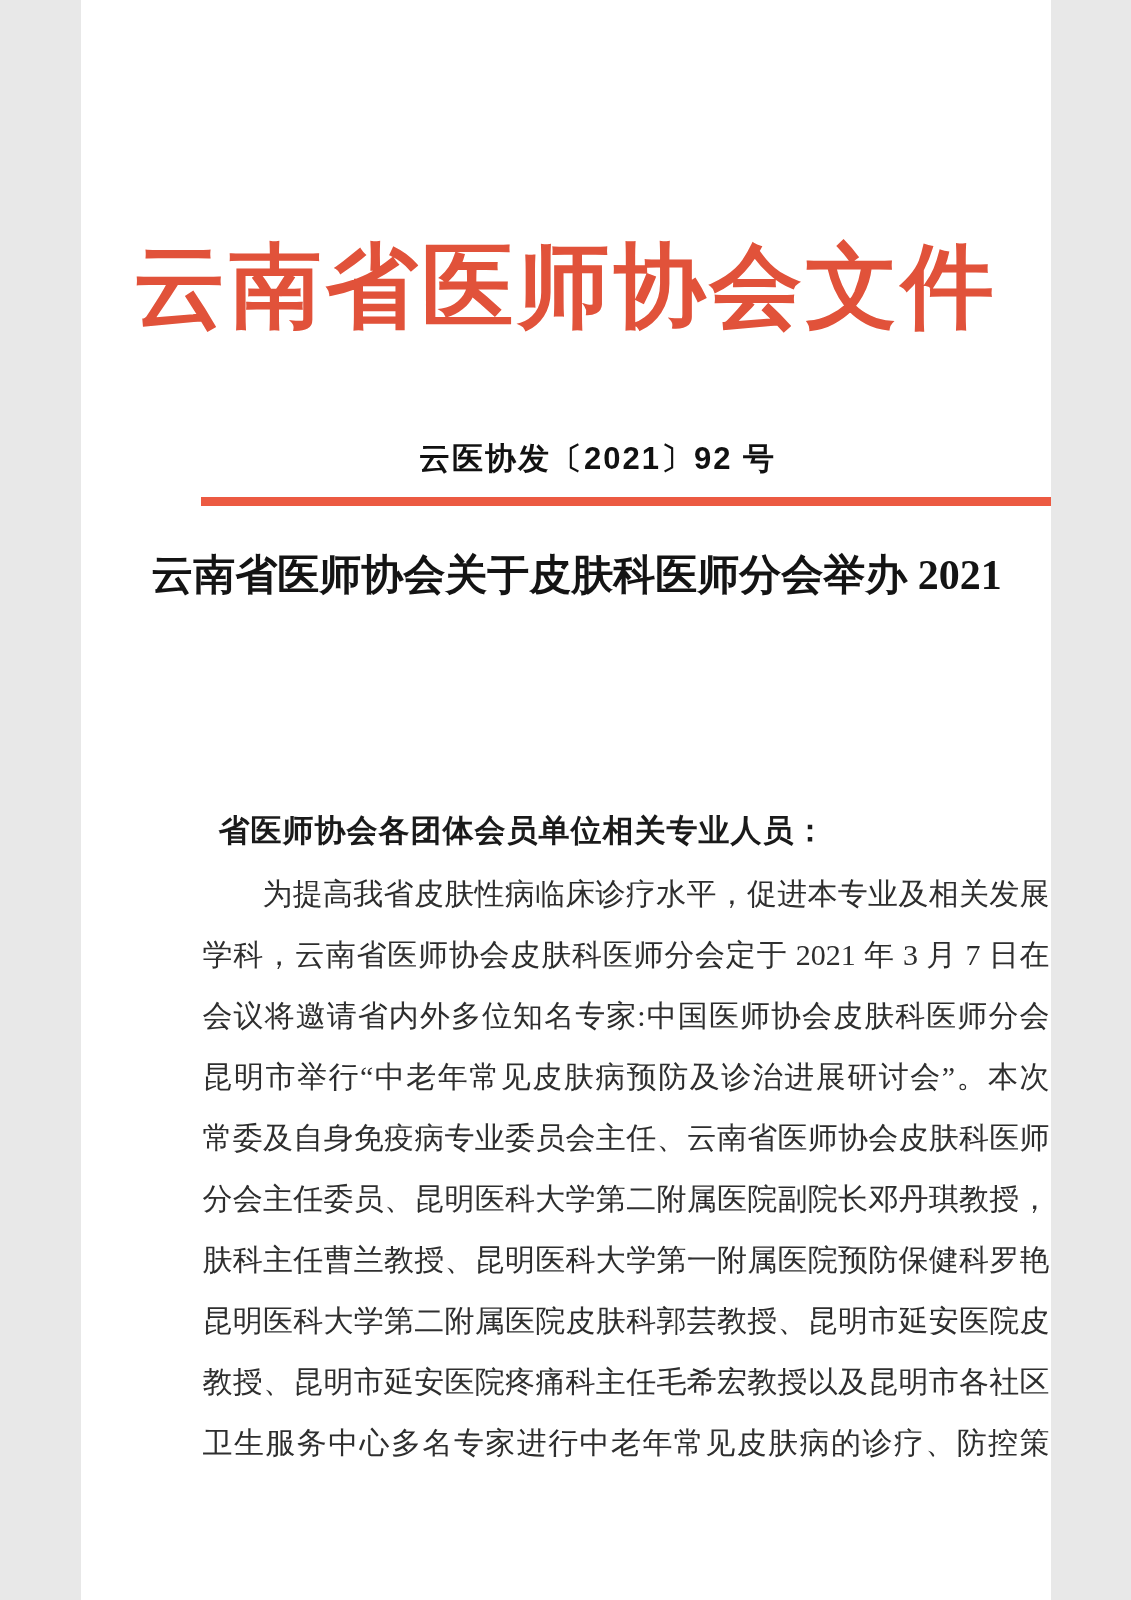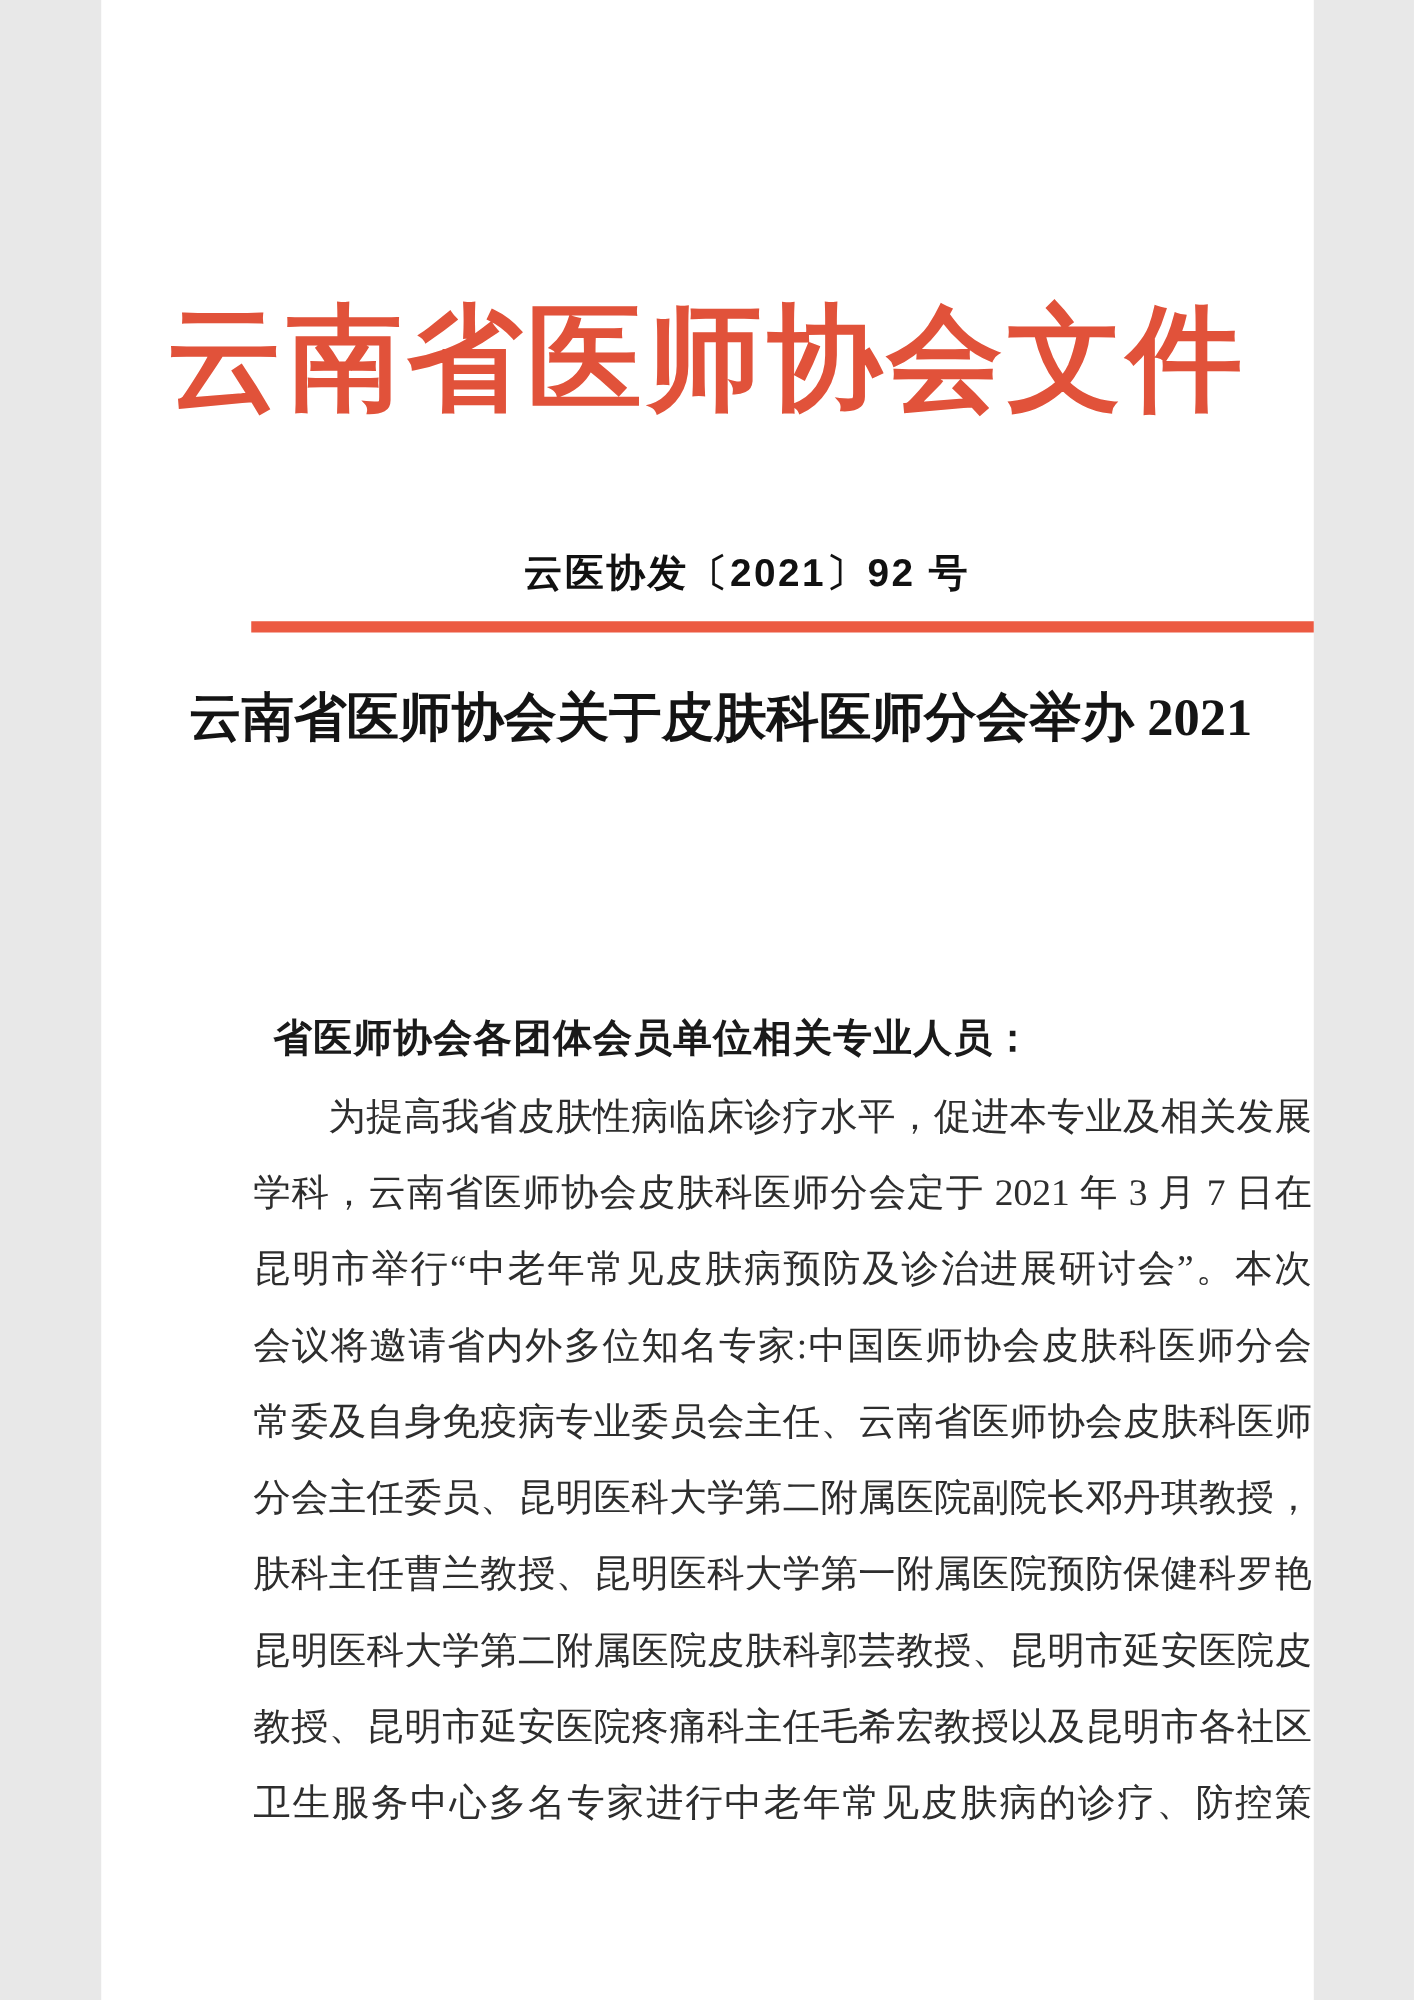--- a/index.html
+++ b/index.html
@@ -114,22 +114,22 @@
 
   <div class="doc-title">
     <div class="t-line">云南省医师协会关于皮肤科医师分会举办 2021</div>
   </div>
 
   <div class="salutation">省医师协会各团体会员单位相关专业人员：</div>
 
   <div class="body-text">
       <div class="b-line">为提高我省皮肤性病临床诊疗水平，促进本专业及相关发展</div>
       <div class="b-line">学科，云南省医师协会皮肤科医师分会定于 2021 年 3 月 7 日在</div>
+      <div class="b-line">会议将邀请省内外多位知名专家:中国医师协会皮肤科医师分会</div>
       <div class="b-line">昆明市举行“中老年常见皮肤病预防及诊治进展研讨会”。本次</div>
-      <div class="b-line">会议将邀请省内外多位知名专家:中国医师协会皮肤科医师分会</div>
       <div class="b-line">常委及自身免疫病专业委员会主任、云南省医师协会皮肤科医师</div>
       <div class="b-line">分会主任委员、昆明医科大学第二附属医院副院长邓丹琪教授，</div>
       <div class="b-line">肤科主任曹兰教授、昆明医科大学第一附属医院预防保健科罗艳</div>
       <div class="b-line">昆明医科大学第二附属医院皮肤科郭芸教授、昆明市延安医院皮</div>
       <div class="b-line">教授、昆明市延安医院疼痛科主任毛希宏教授以及昆明市各社区</div>
       <div class="b-line">卫生服务中心多名专家进行中老年常见皮肤病的诊疗、防控策</div>
     </div>
 
 </div>
 

